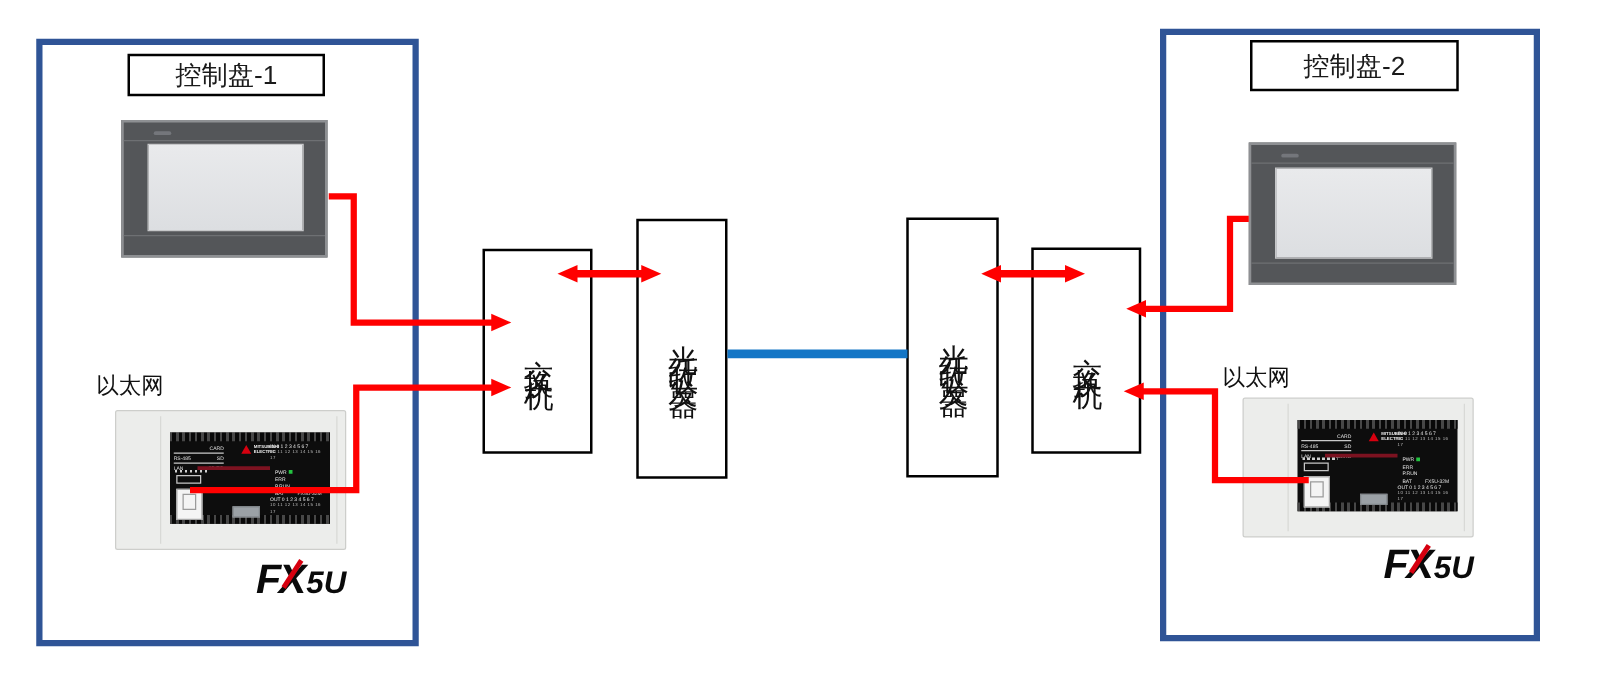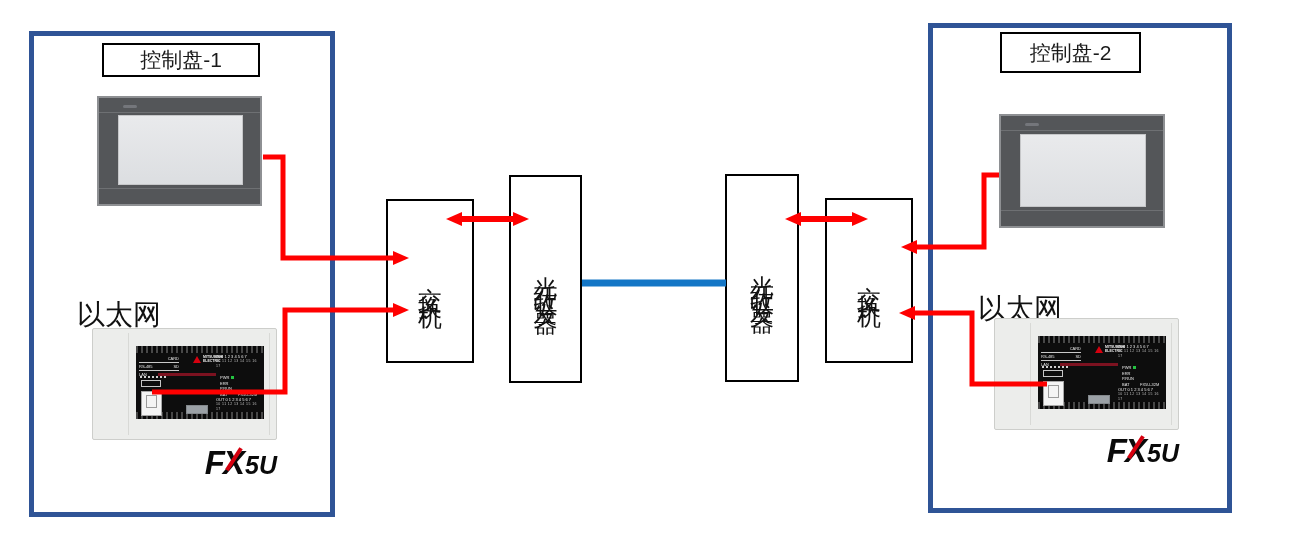--- a/index.html
+++ b/index.html
@@ -18,21 +18,21 @@
   .hmi-seam{position:absolute;left:0;right:0;height:1px;background:#6e7073;}
   .hmi-seam.top{top:13%;} .hmi-seam.bot{bottom:14%;}
   .hmi-mark{position:absolute;left:24px;top:7px;width:14px;height:3px;background:#82848a;
             border-radius:2px;opacity:.7;}
   
   .nbox{position:absolute;border:2px solid #000;background:#fff;box-sizing:border-box;
         display:flex;align-items:center;justify-content:center;}
   .vlabel{writing-mode:vertical-rl;text-orientation:upright;font-size:24px;letter-spacing:9px;
           line-height:1;color:#111;}
   
-  .eth-label{position:absolute;font-size:28px;color:#111;}
+  .eth-label{position:absolute;font-size:18px;color:#111;}
   
   .plc{position:absolute;width:185px;height:112px;background:#ecedeb;border:1px solid #cdcecb;
        box-sizing:border-box;border-radius:2px;}
   .plc-seam{position:absolute;top:4px;bottom:4px;width:1px;background:#d8d9d6;}
   .plc-face{position:absolute;left:43px;top:17px;width:128px;height:73px;background:#0d0d0d;}
   .face-strip{position:absolute;left:0;width:128px;height:7px;
               background:repeating-linear-gradient(90deg,#474747 0 2px,#090909 2px 5px);}
   .face-strip.top{top:0;} .face-strip.bot{bottom:0;}
   .face-left{position:absolute;left:3px;top:10px;width:40px;font-size:4px;line-height:5px;color:#e3e3e3;}
   .face-left .r{display:flex;justify-content:space-between;}
@@ -139,21 +139,21 @@
         <div class="face-tag"></div>
       </div>
     </div>
 
     <div class="fx-logo" style="left:58px;top:408px;">
       <span class="fx-f">F</span><span class="fx-x"><span>X</span><i class="slash"></i></span><span class="fx-suffix">5U</span>
     </div>
   </div>
 
   <div class="panel" id="panel2">
-    <div class="title-box" style="left:67px;top:4px;width:141px;height:41px;">
+    <div class="title-box" style="left:67px;top:4px;width:167px;height:41px;">
       <span>控制盘-2</span>
     </div>
 
     <div class="hmi" style="left:66px;top:86px;width:166px;height:114px;">
       <div class="hmi-seam top"></div>
       <div class="hmi-seam bot"></div>
       <div class="hmi-mark"></div>
       <div class="hmi-screen"></div>
     </div>
 

